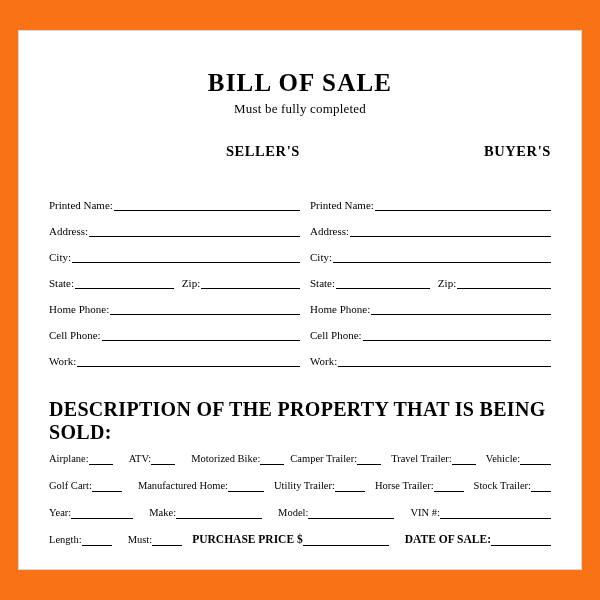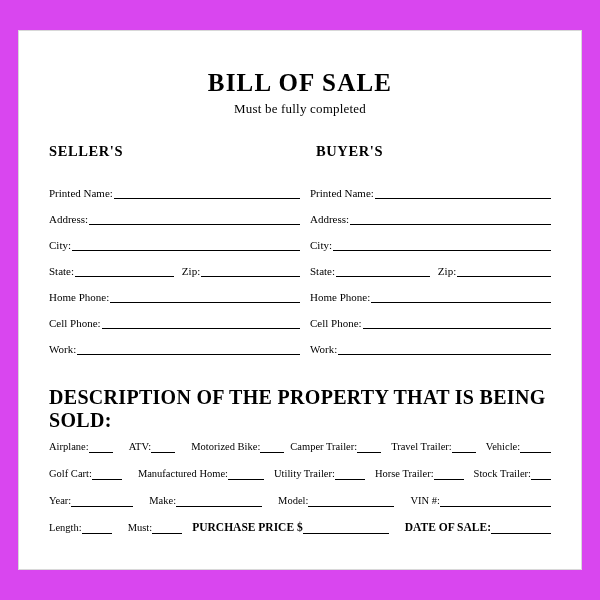--- a/index.html
+++ b/index.html
@@ -12,21 +12,21 @@
     background: #ffffff;
     font-family: "Liberation Serif", serif;
     color: #000000;
     overflow: hidden;
   }
   .page {
     position: relative;
     width: 600px;
     height: 600px;
     box-sizing: border-box;
-    background: #d946ef;
+    background: #f97316;
   }
   .sheet {
     position: absolute;
     left: 18px;
     top: 30px;
     width: 564px;
     height: 540px;
     background: #ffffff;
     border: 1px solid #d8d8d8;
     box-sizing: border-box;
@@ -56,21 +56,22 @@
     width: 50%;
     box-sizing: border-box;
   }
   .col.right {
     padding-left: 10px;
   }
   .col-heading {
     font-size: 14.5px;
     font-weight: bold;
     letter-spacing: 0.6px;
-    margin-bottom: 14px;
+    margin-bottom: 26px;
+    text-align: right;
   }
   .col.right .col-heading {
     padding-left: 6px;
   }
   .field-row {
     display: flex;
     align-items: flex-end;
     font-size: 11px;
     height: 26px;
     white-space: nowrap;

